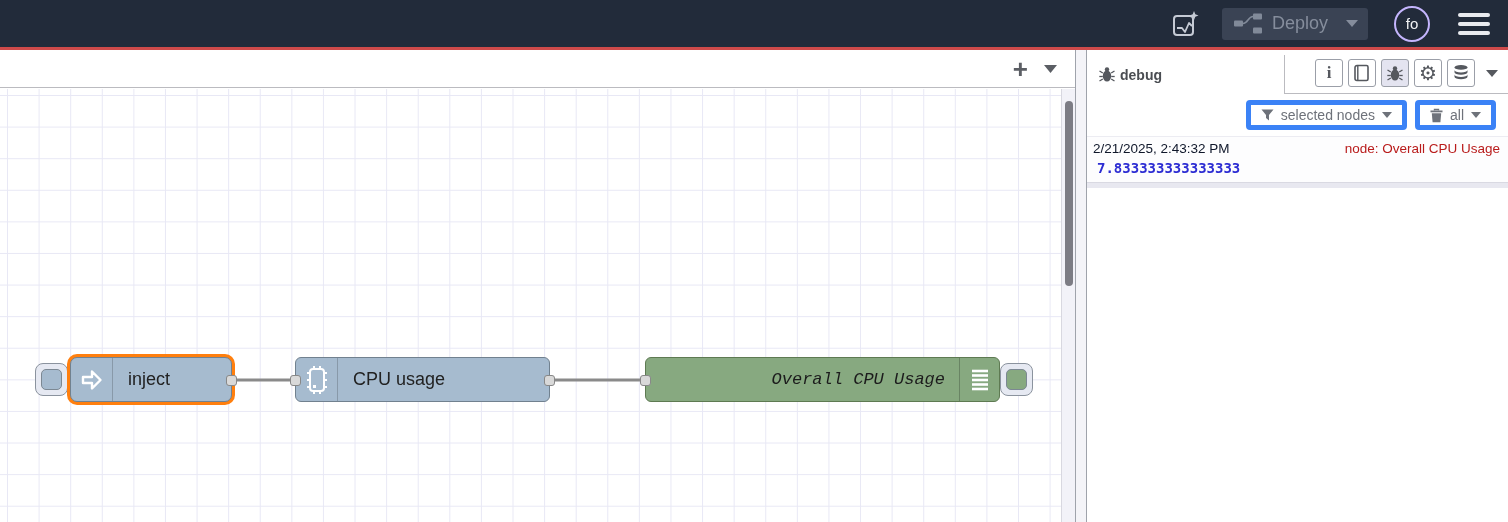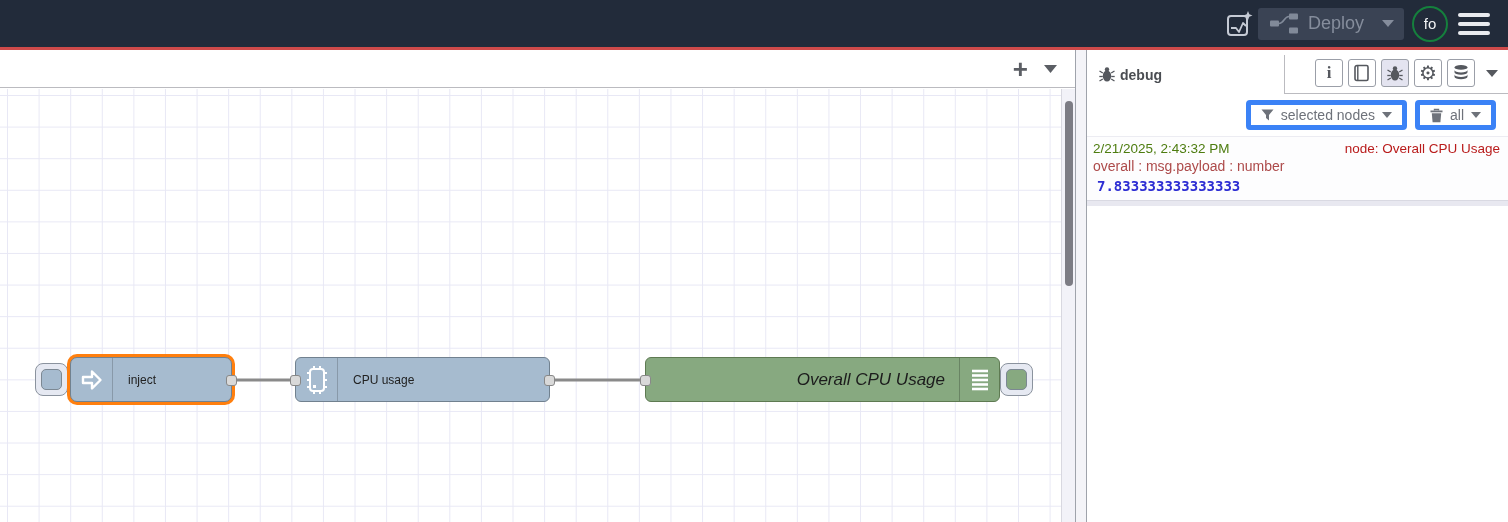--- a/index.html
+++ b/index.html
@@ -1,28 +1,28 @@
 <!DOCTYPE html>
 <html><head>
 <meta charset="utf-8">
 <style>
   * { margin:0; padding:0; box-sizing:border-box; }
   html,body { width:1508px; height:522px; overflow:hidden; background:#fff;
               font-family:"Liberation Sans", sans-serif; }
 
   
   .header { height:47px; background:#222b3a; display:flex; align-items:center;
-            justify-content:flex-end; padding-right:14px; }
+            justify-content:flex-end; padding-right:14px; gap:18px; }
   .accent-line { height:3px; background:#cf4a4a; }
   .hdr-icon-btn { display:flex; align-items:center; justify-content:center; cursor:pointer; }
   .deploy-btn { display:flex; align-items:center; background:#3a4354; border-radius:3px;
                 height:32px; padding:0 10px 0 12px; gap:10px; margin-left:4px; }
   .deploy-label { color:#858d9c; font-size:18px; }
   .deploy-caret { margin-left:8px; }
-  .avatar { width:36px; height:36px; border-radius:50%; border:2px solid #15803d;
+  .avatar { width:36px; height:36px; border-radius:50%; border:2px solid #c4b5fd;
             color:#f2f3f5; display:flex; align-items:center; justify-content:center;
             font-size:15px; margin-left:8px; }
   .hamburger { display:flex; flex-direction:column; gap:5px; margin-left:6px; padding:4px; }
   .hamburger span { width:32px; height:4px; background:#e9ebef; border-radius:2px; }
 
   
   .main { display:flex; height:472px; }
 
   
   .canvas-pane { width:1076px; border-right:1px solid #9fa3ab; position:relative; background:#fff; }
@@ -37,21 +37,21 @@
   .wires { position:absolute; left:0; top:0; width:100%; height:100%; }
 
   .node { position:absolute; height:45px; border-radius:6px; display:flex; align-items:center; cursor:pointer; }
   .node-blue  { background:#a6bbcf; border:1px solid #71818f; }
   .node-green { background:#87a980; border:1px solid #5e7a52; }
   .node.selected { box-shadow:0 0 0 3px #ff7f0e; border-radius:7px; }
   .node-icon-left  { width:42px; align-self:stretch; display:flex; align-items:center;
                      justify-content:center; border-right:1px solid rgba(0,0,0,0.18); }
   .node-icon-right { width:40px; align-self:stretch; display:flex; align-items:center;
                      justify-content:center; border-left:1px solid rgba(0,0,0,0.22); }
-  .node-label { font-size:12px; color:#222; padding-left:15px; white-space:nowrap; }
+  .node-label { font-size:18px; color:#222; padding-left:15px; white-space:nowrap; }
   .node-label-right { flex:1; text-align:right; font-size:17px; font-style:italic;
                       color:#1c1c1c; padding-right:14px; white-space:nowrap; }
   .node-button { position:absolute; width:33px; height:33px; background:#e6e9f2;
                  border:1px solid #8b939e; border-radius:8px; display:flex;
                  align-items:center; justify-content:center; cursor:pointer; }
   .node-button .inner { width:21px; height:21px; border-radius:5px; border:1px solid #7c8893; }
   .inner-blue { background:#a6bbcf; }
   .inner-green { background:#87a980; }
   .port { position:absolute; width:11px; height:11px; background:#d9d9d9;
           border:1px solid #888; border-radius:3px; cursor:crosshair; }
@@ -82,21 +82,21 @@
   .sb-toolbar { height:42px; display:flex; align-items:center; justify-content:flex-end;
                 gap:8px; padding-right:12px; background:#fff; }
   .tool-btn { display:flex; align-items:center; gap:7px; border:5px solid #3b82f6;
               border-radius:4px; background:#fff; height:30px; padding:0 10px;
               font-size:14px; color:#6e727a; cursor:pointer; }
 
   .sb-messages { flex:1; overflow:hidden; }
   .debug-msg { background:#fdfdfe; border-top:1px solid #ececf2; border-bottom:1px solid #d9d9e2;
                padding:4px 6px 6px 6px; }
   .msg-meta { display:flex; font-size:13.5px; }
-  .msg-ts { color:#4d7c0f; }
+  .msg-ts { color:#0f172a; }
   .msg-node { margin-left:auto; color:#b91c1c; padding-right:2px; }
   .msg-prop { font-size:14px; color:#ad4a4a; margin-top:2px; }
   .msg-value { font-family:"DejaVu Sans Mono", monospace; font-size:14px; font-weight:600;
                color:#2d2dd3; margin-top:4px; padding-left:4px; }
   .msg-divider { height:5px; background:#e8e8f0; }
 
   svg { display:block; }
 </style>
 </head>
 <body>
@@ -189,21 +189,21 @@
         </div>
         <span class="node-label">CPU usage</span>
         <div class="port" style="left:-6px; top:17px;"></div>
         <div class="port" style="right:-6px; top:17px;"></div>
       </div>
 
       <div class="node-button" style="left:1000px; top:274px;">
         <div class="inner inner-green"></div>
       </div>
 
-      <div class="node node-green" style="left:645px; top:268px; width:355px;">
+      <div class="node node-green" style="left:645px; top:268px; width:355px;font-family:Liberation Mono, monospace;">
         <span class="node-label-right">Overall CPU Usage</span>
         <div class="node-icon-right">
           <svg width="20" height="24" viewBox="0 0 20 24">
             <g stroke="#fff" stroke-width="2.6">
               <line x1="2" y1="3" x2="18" y2="3"></line>
               <line x1="2" y1="7.5" x2="18" y2="7.5"></line>
               <line x1="2" y1="12" x2="18" y2="12"></line>
               <line x1="2" y1="16.5" x2="18" y2="16.5"></line>
               <line x1="2" y1="21" x2="18" y2="21"></line>
             </g>
@@ -315,20 +315,19 @@
         </svg>
       </div>
     </div>
 
     <div class="sb-messages">
       <div class="debug-msg">
         <div class="msg-meta">
           <span class="msg-ts">2/21/2025, 2:43:32 PM</span>
           <span class="msg-node">node: Overall CPU Usage</span>
         </div>
-        <div class="msg-prop">overall : msg.payload : number</div>
         <div class="msg-value">7.833333333333333</div>
       </div>
       <div class="msg-divider"></div>
     </div>
 
   </div>
 </div>
 
 </body></html>

